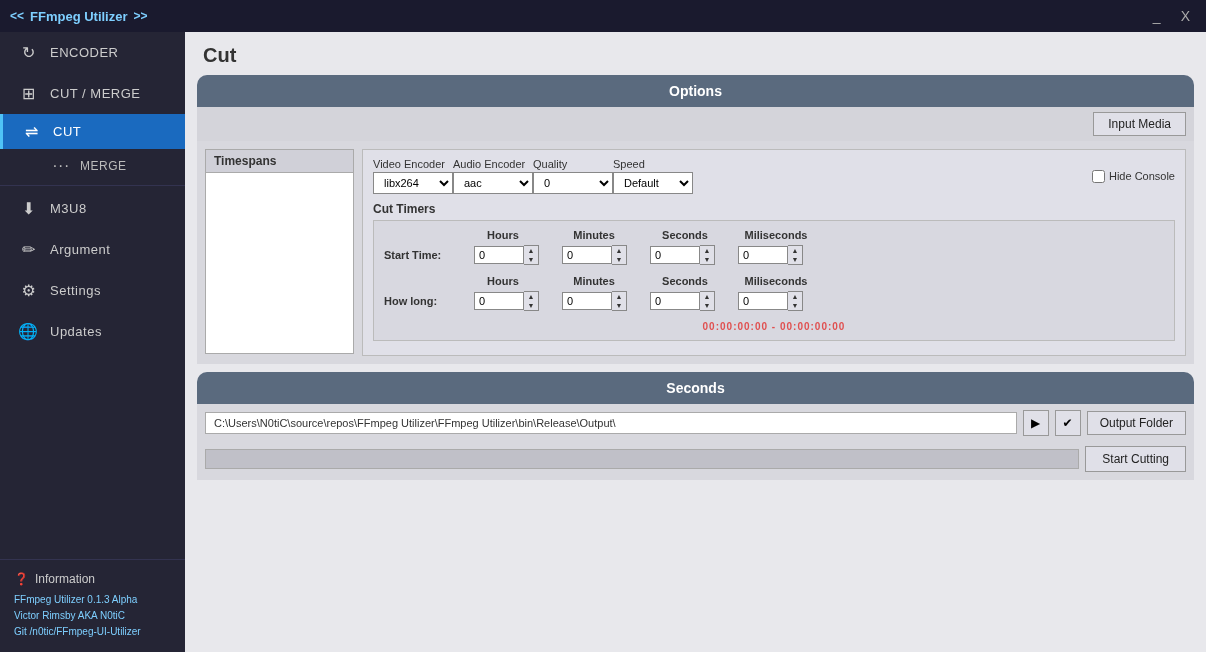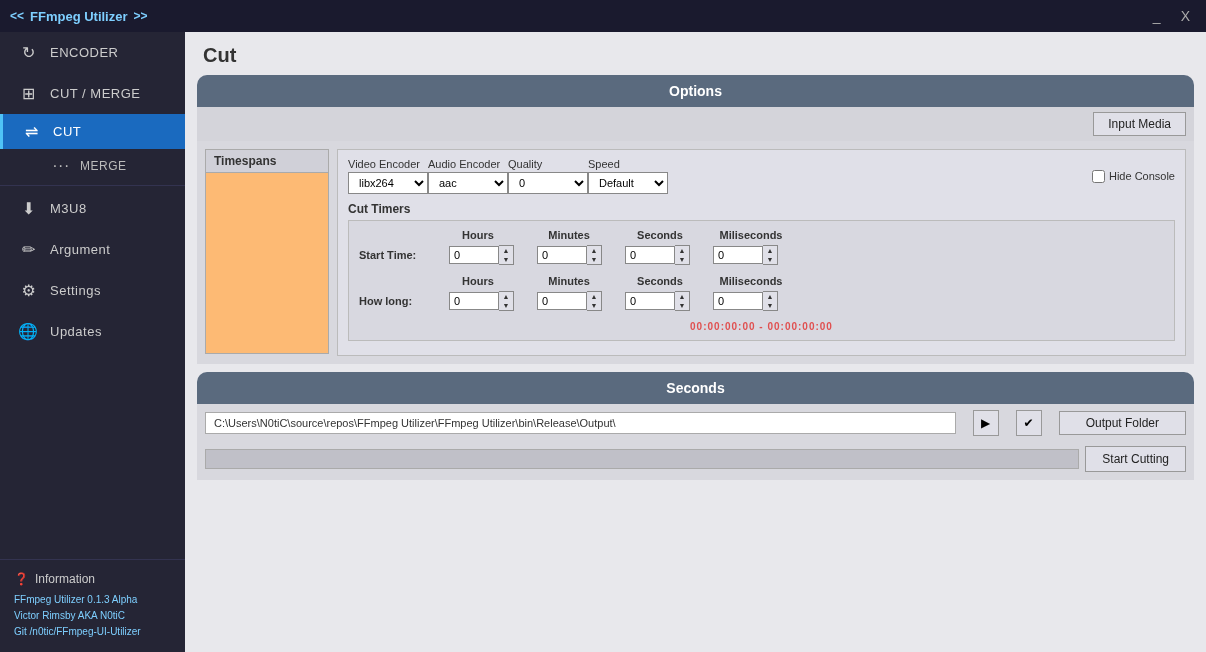--- a/index.html
+++ b/index.html
@@ -117,22 +117,22 @@
       background: #e0e0e8;
       border: 1px solid #999;
       padding: 4px 14px;
       font-size: 12px;
       cursor: pointer;
       color: #222;
     }
 
     
     .timespans-list {
-      width: 124px;
-      background: #fdba74;
+      width: 149px;
+      background: #ffffff;
       border: 1px solid #aaa;
       min-height: 200px;
       flex-shrink: 0;
     }
     .timespans-label {
       background: #d0d0d8;
       padding: 4px 8px;
       font-size: 12px;
       font-weight: bold;
       color: #333;
@@ -266,21 +266,21 @@
       color: #333;
       padding: 6px 14px;
       font-size: 12px;
       cursor: pointer;
     }
 
     
     .output-row {
       display: flex;
       align-items: center;
-      gap: 17px;
+      gap: 6px;
       padding: 6px 8px;
       background: #d8d8de;
     }
     .output-path-input {
       flex: 1;
       background: #fff;
       border: 1px solid #aaa;
       padding: 4px 8px;
       font-size: 11px;
       color: #333;
@@ -303,21 +303,21 @@
       height: 26px;
       cursor: pointer;
       font-size: 12px;
       display: flex;
       align-items: center;
       justify-content: center;
     }
     .btn-output-folder {
       background: #e0e0e8;
       border: 1px solid #999;
-      padding: 4px 26px;
+      padding: 4px 12px;
       font-size: 12px;
       cursor: pointer;
       color: #222;
       white-space: nowrap;
     }
     .output-row2 {
       display: flex;
       align-items: center;
       gap: 6px;
       padding: 4px 8px 8px 8px;

